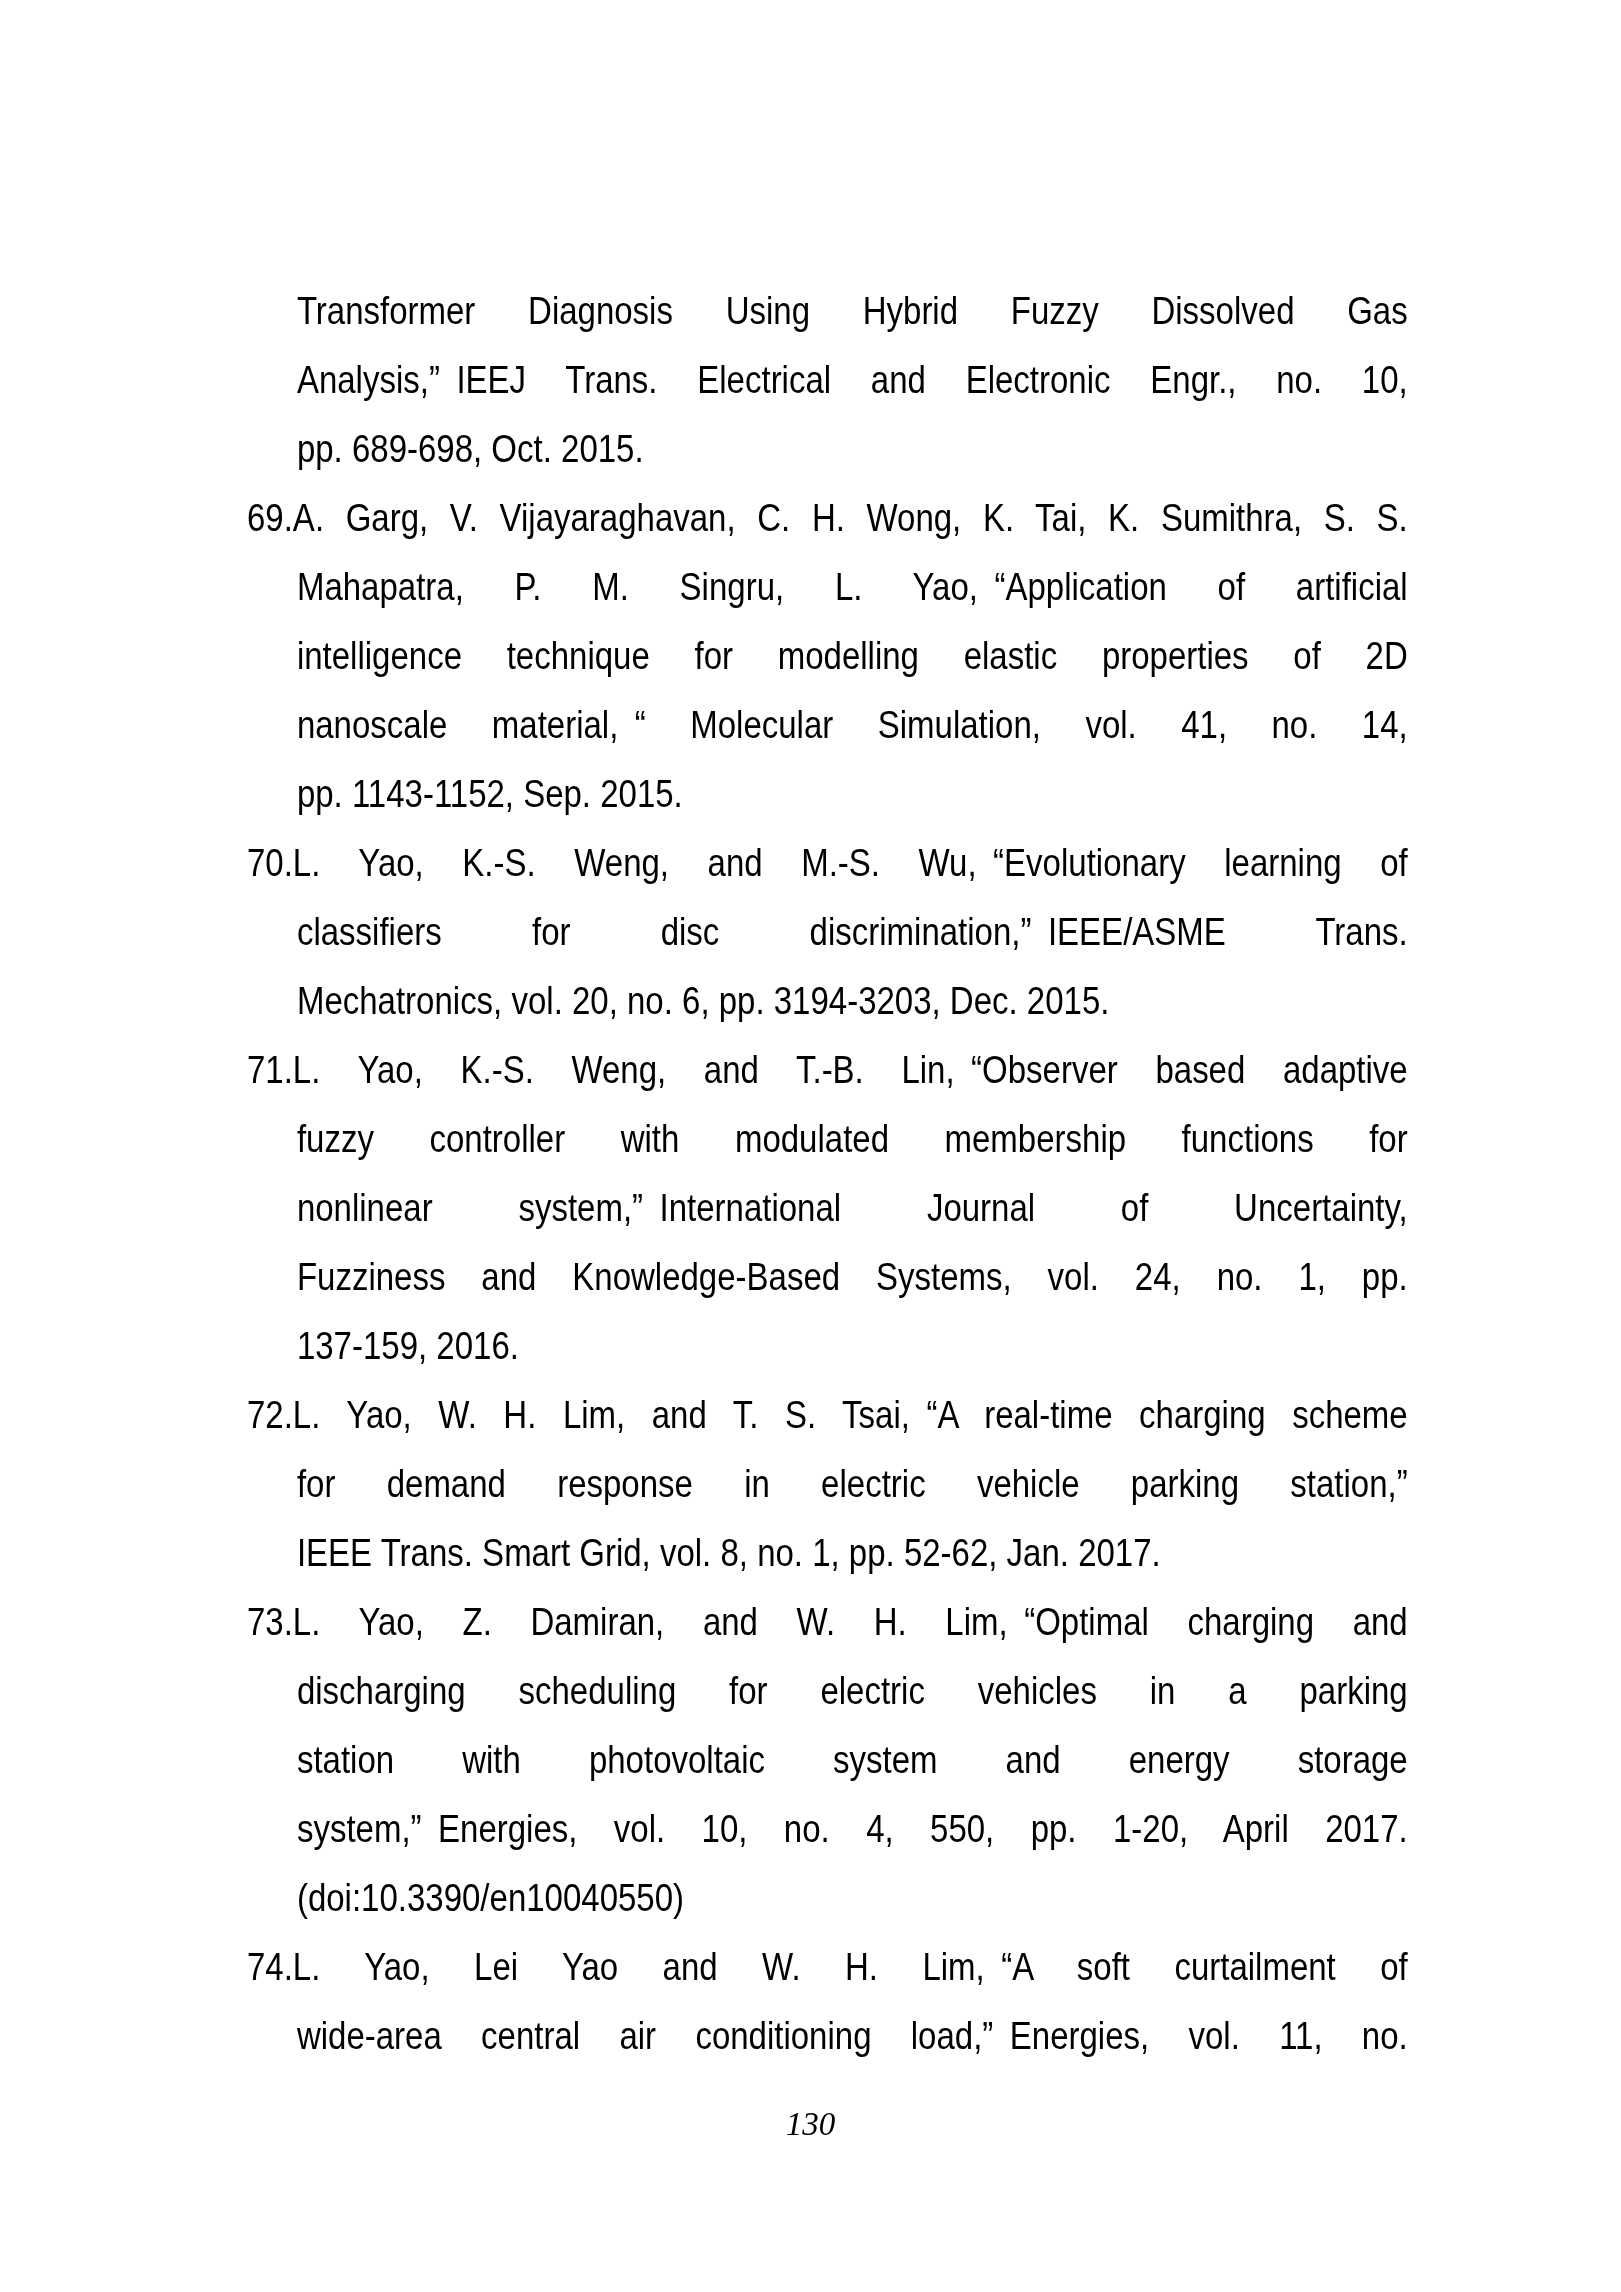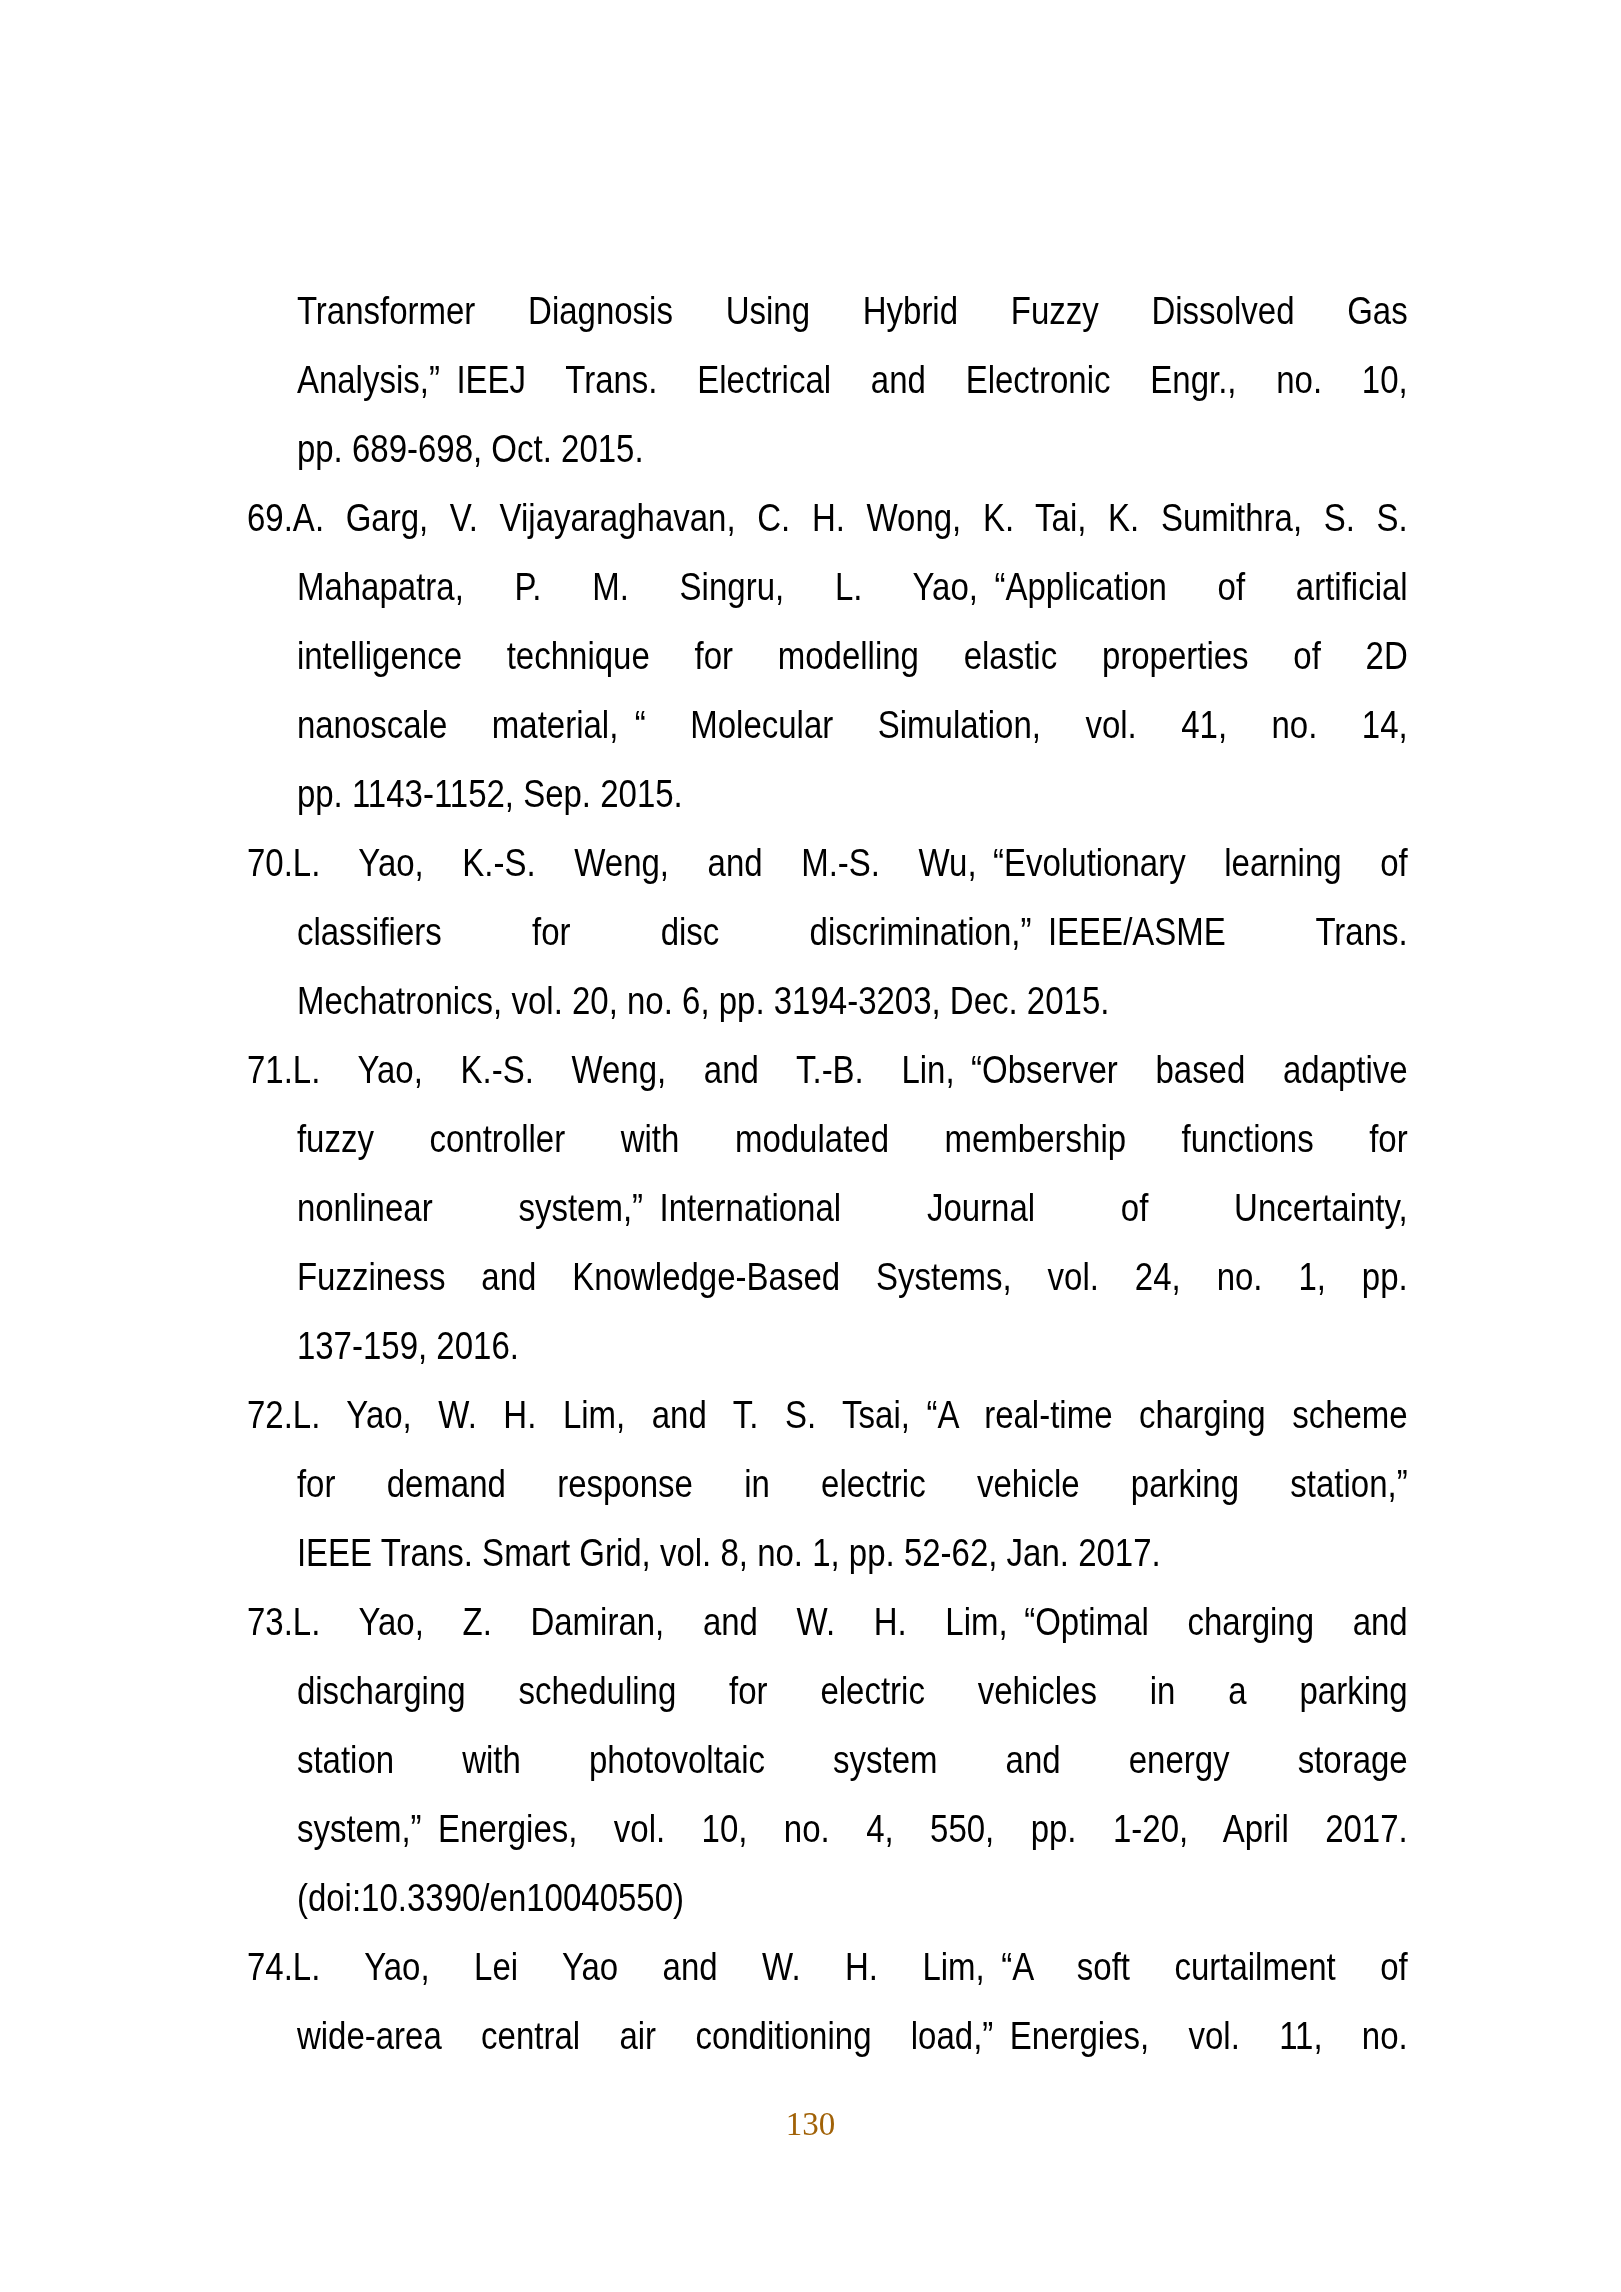--- a/index.html
+++ b/index.html
@@ -39,21 +39,22 @@
   }
   .footer {
     position: absolute;
     left: 0;
     top: 2105px;
     width: 100%;
     text-align: center;
     font-family: "Liberation Serif", "DejaVu Serif", serif;
     font-size: 33px;
     line-height: 39px;
-    color: #a16207;
+    color: #000000;
+    font-style: italic;
   }
 </style>
 </head>
 <body>
 
 <div class="page">
 
   <div class="refs">
 
     <div>

